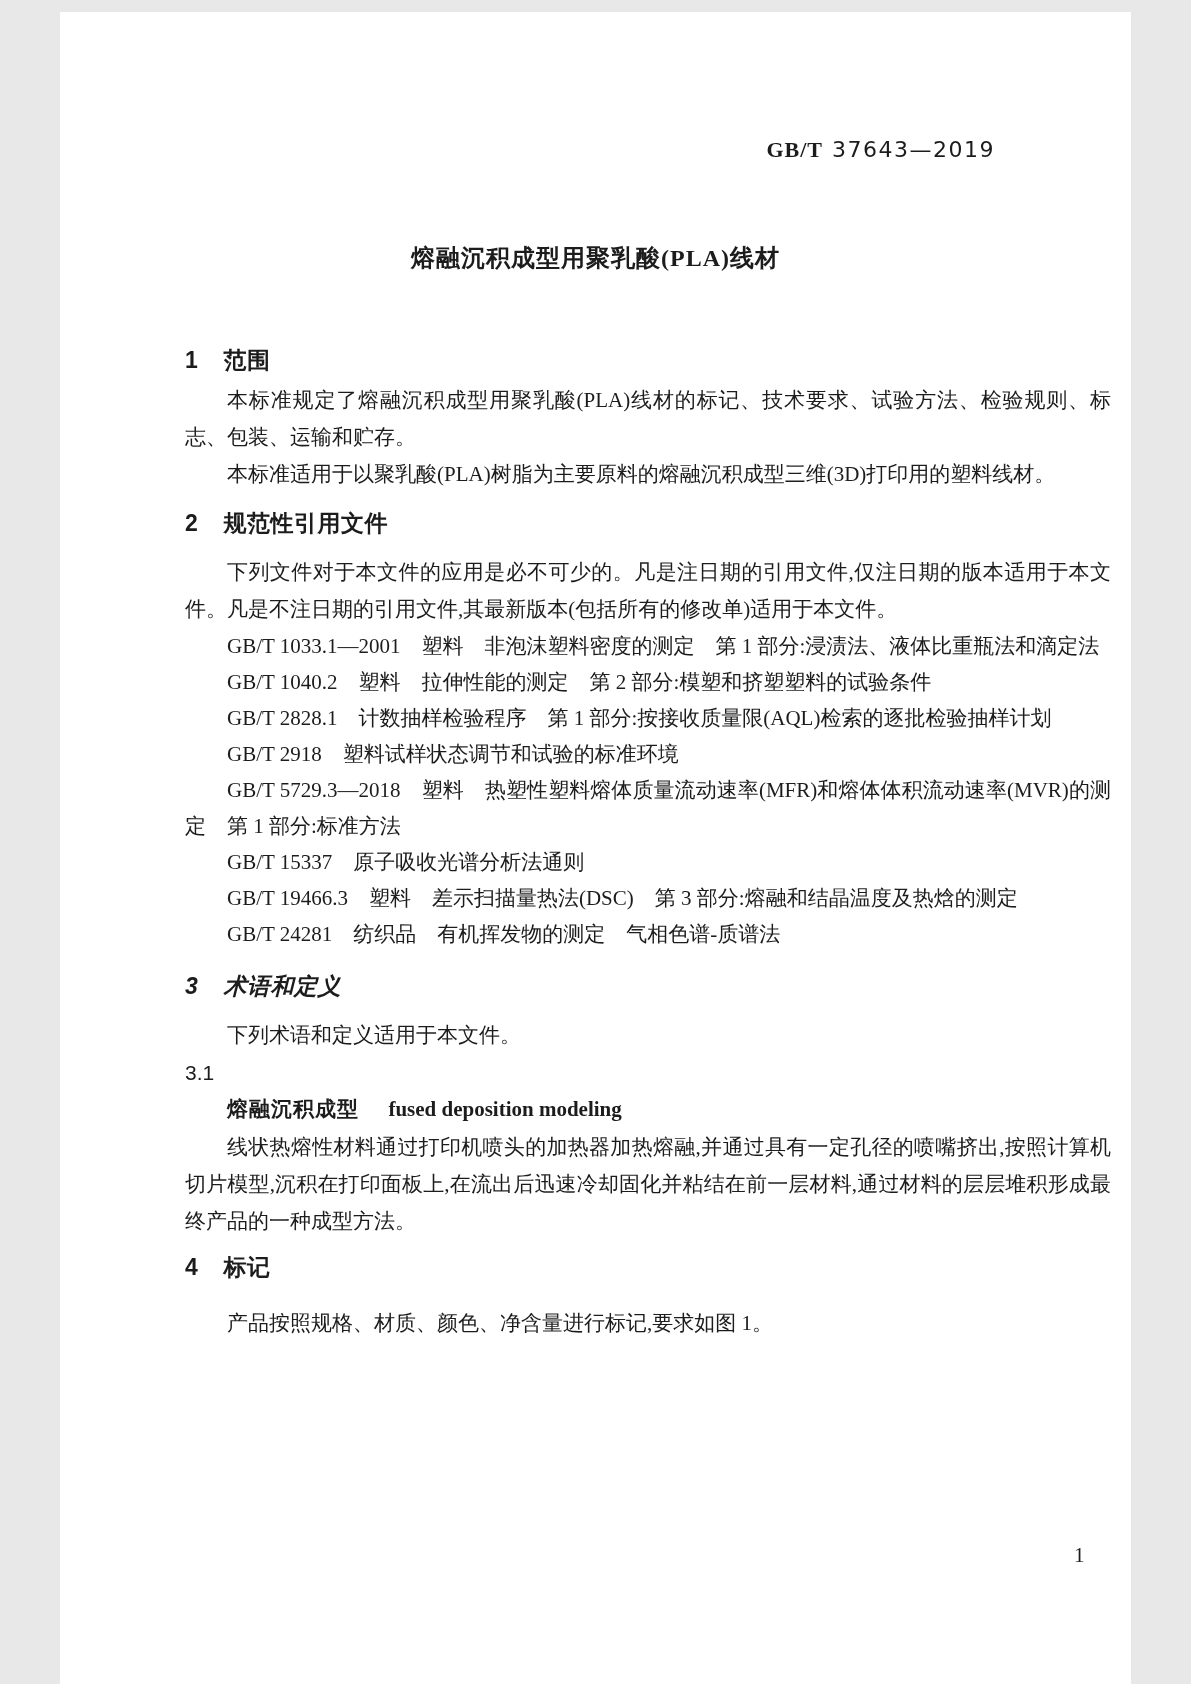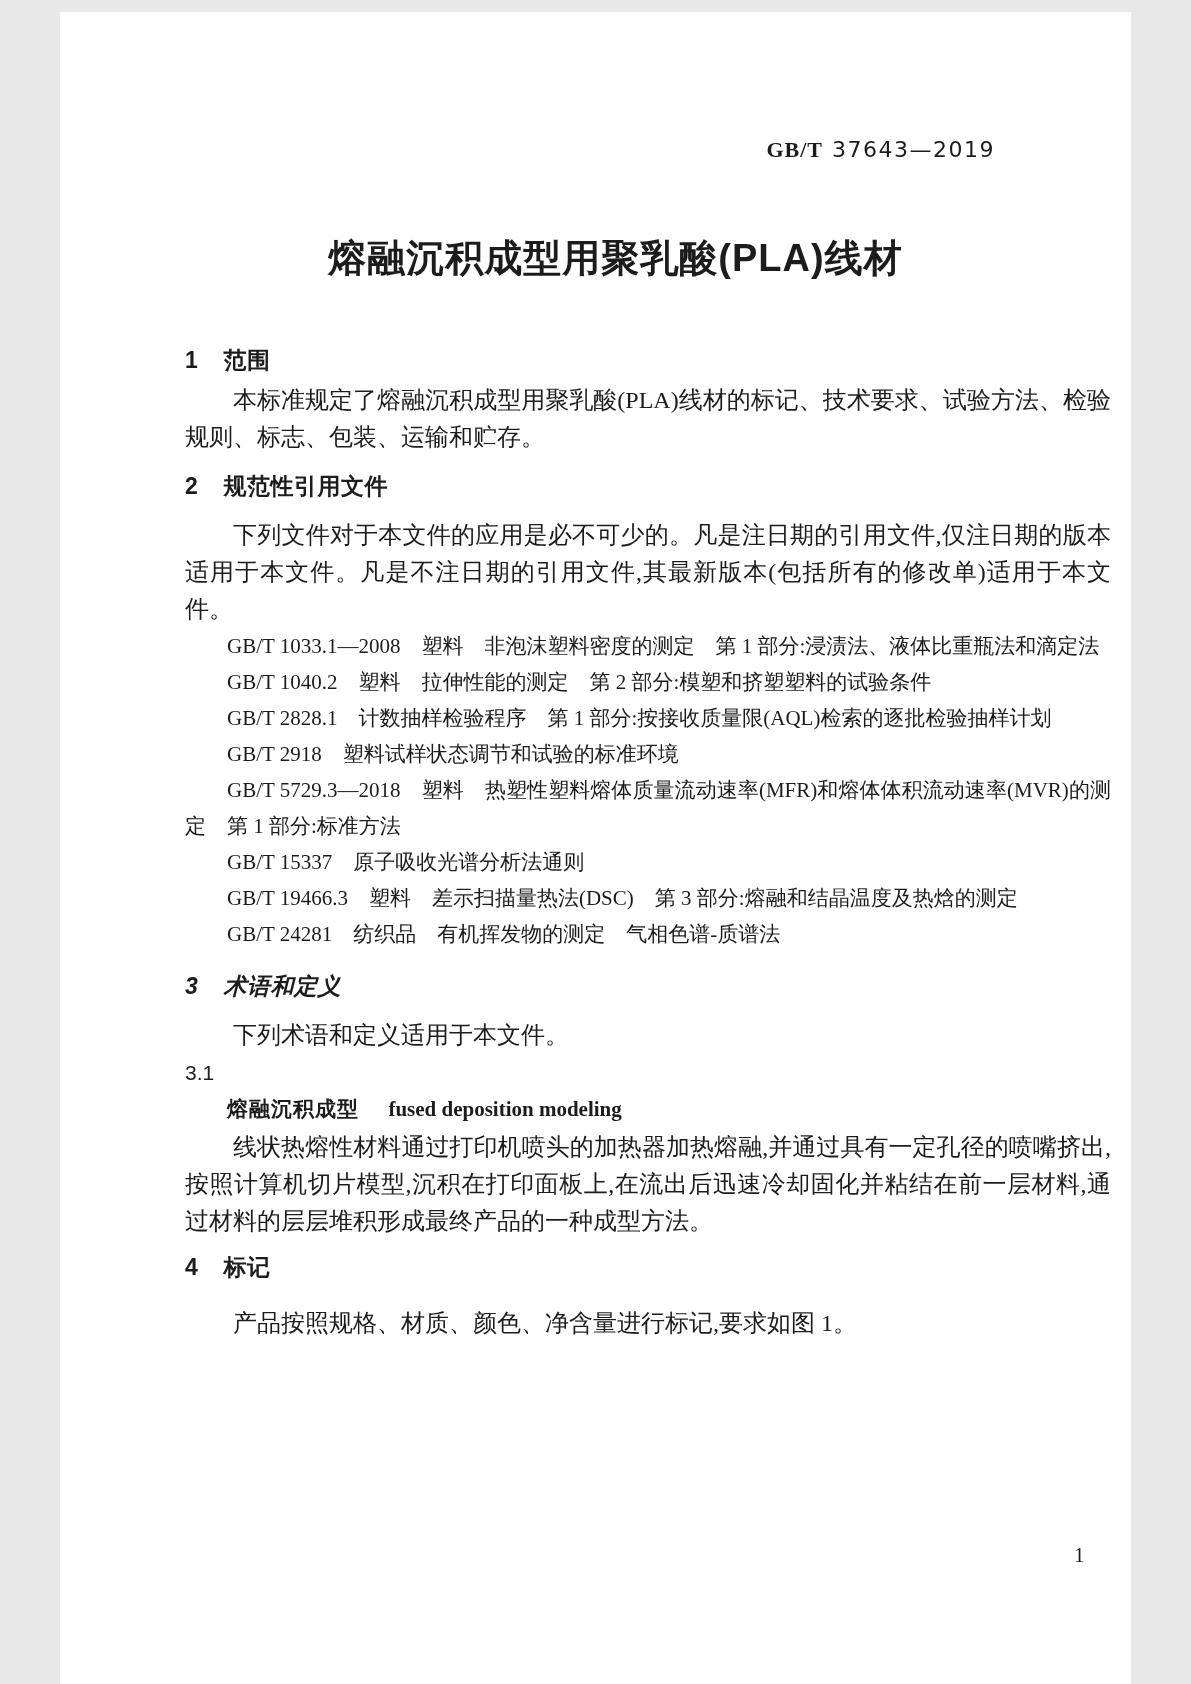--- a/index.html
+++ b/index.html
@@ -23,38 +23,37 @@
   }
   .code-number{
     font-family:"DejaVu Sans","Liberation Sans",sans-serif;
     font-weight:500;
     letter-spacing:1.5px;
     margin-left:9px;
   }
   .doc-title{
     position:absolute;top:224px;left:0;width:100%;
     margin:0;text-align:center;
-    font-family:Liberation Sans, sans-serif;
-    font-weight:bold;font-size:38px;line-height:44px;
+    font-family:Liberation Serif, serif;
+    font-weight:bold;font-size:24px;line-height:44px;
     letter-spacing:1px;
-    padding-left:20px;
   }
   .content{
     position:absolute;left:125px;top:12px;width:926px;
   }
   .sh{
     margin:0;
     font-family:"Liberation Sans","DejaVu Sans",sans-serif;
     font-weight:bold;font-size:23px;line-height:26px;
     letter-spacing:0.5px;
   }
   .sh .num{margin-right:1.1em;}
   .para{
     margin:0;
-    font-size:24px;line-height:37px;
+    font-size:21px;line-height:37px;
     text-indent:2em;text-align:justify;
   }
   .ref{
     margin:0;
     font-size:21px;line-height:36px;
     text-indent:2em;text-align:justify;
   }
   .clause-num{
     font-family:"Liberation Sans","DejaVu Sans",sans-serif;
     font-size:21px;line-height:37px;
@@ -85,25 +84,26 @@
   <div class="doc-header">
     <span class="code-prefix">GB/T</span><span class="code-number">37643—2019</span>
   </div>
 
   <h1 class="doc-title">熔融沉积成型用聚乳酸(PLA)线材</h1>
 
   <div class="content">
 
     <h2 class="sh mt-first"><span class="num">1</span><span>范围</span></h2>
     <p class="para mt9">本标准规定了熔融沉积成型用聚乳酸(PLA)线材的标记、技术要求、试验方法、检验规则、标志、包装、运输和贮存。</p>
+    <p class="para">本标准适用于以聚乳酸(PLA)树脂为主要原料的熔融沉积成型三维(3D)打印用的塑料线材。</p>
 
     <h2 class="sh mt17"><span class="num">2</span><span>规范性引用文件</span></h2>
     <p class="para mt18">下列文件对于本文件的应用是必不可少的。凡是注日期的引用文件,仅注日期的版本适用于本文件。凡是不注日期的引用文件,其最新版本(包括所有的修改单)适用于本文件。</p>
     <div class="refs">
-      <p class="ref">GB/T 1033.1—2008　塑料　非泡沫塑料密度的测定　第 1 部分:浸渍法、液体比重瓶法和滴定法</p>
+      <p class="ref">GB/T 1033.1—2001　塑料　非泡沫塑料密度的测定　第 1 部分:浸渍法、液体比重瓶法和滴定法</p>
       <p class="ref">GB/T 1040.2　塑料　拉伸性能的测定　第 2 部分:模塑和挤塑塑料的试验条件</p>
       <p class="ref">GB/T 2828.1　计数抽样检验程序　第 1 部分:按接收质量限(AQL)检索的逐批检验抽样计划</p>
       <p class="ref">GB/T 2918　塑料试样状态调节和试验的标准环境</p>
       <p class="ref">GB/T 5729.3—2018　塑料　热塑性塑料熔体质量流动速率(MFR)和熔体体积流动速率(MVR)的测定　第 1 部分:标准方法</p>
       <p class="ref">GB/T 15337　原子吸收光谱分析法通则</p>
       <p class="ref">GB/T 19466.3　塑料　差示扫描量热法(DSC)　第 3 部分:熔融和结晶温度及热焓的测定</p>
       <p class="ref">GB/T 24281　纺织品　有机挥发物的测定　气相色谱-质谱法</p>
     </div>
 
     <h2 class="sh mt21"><span class="num">3</span><span>术语和定义</span></h2>

